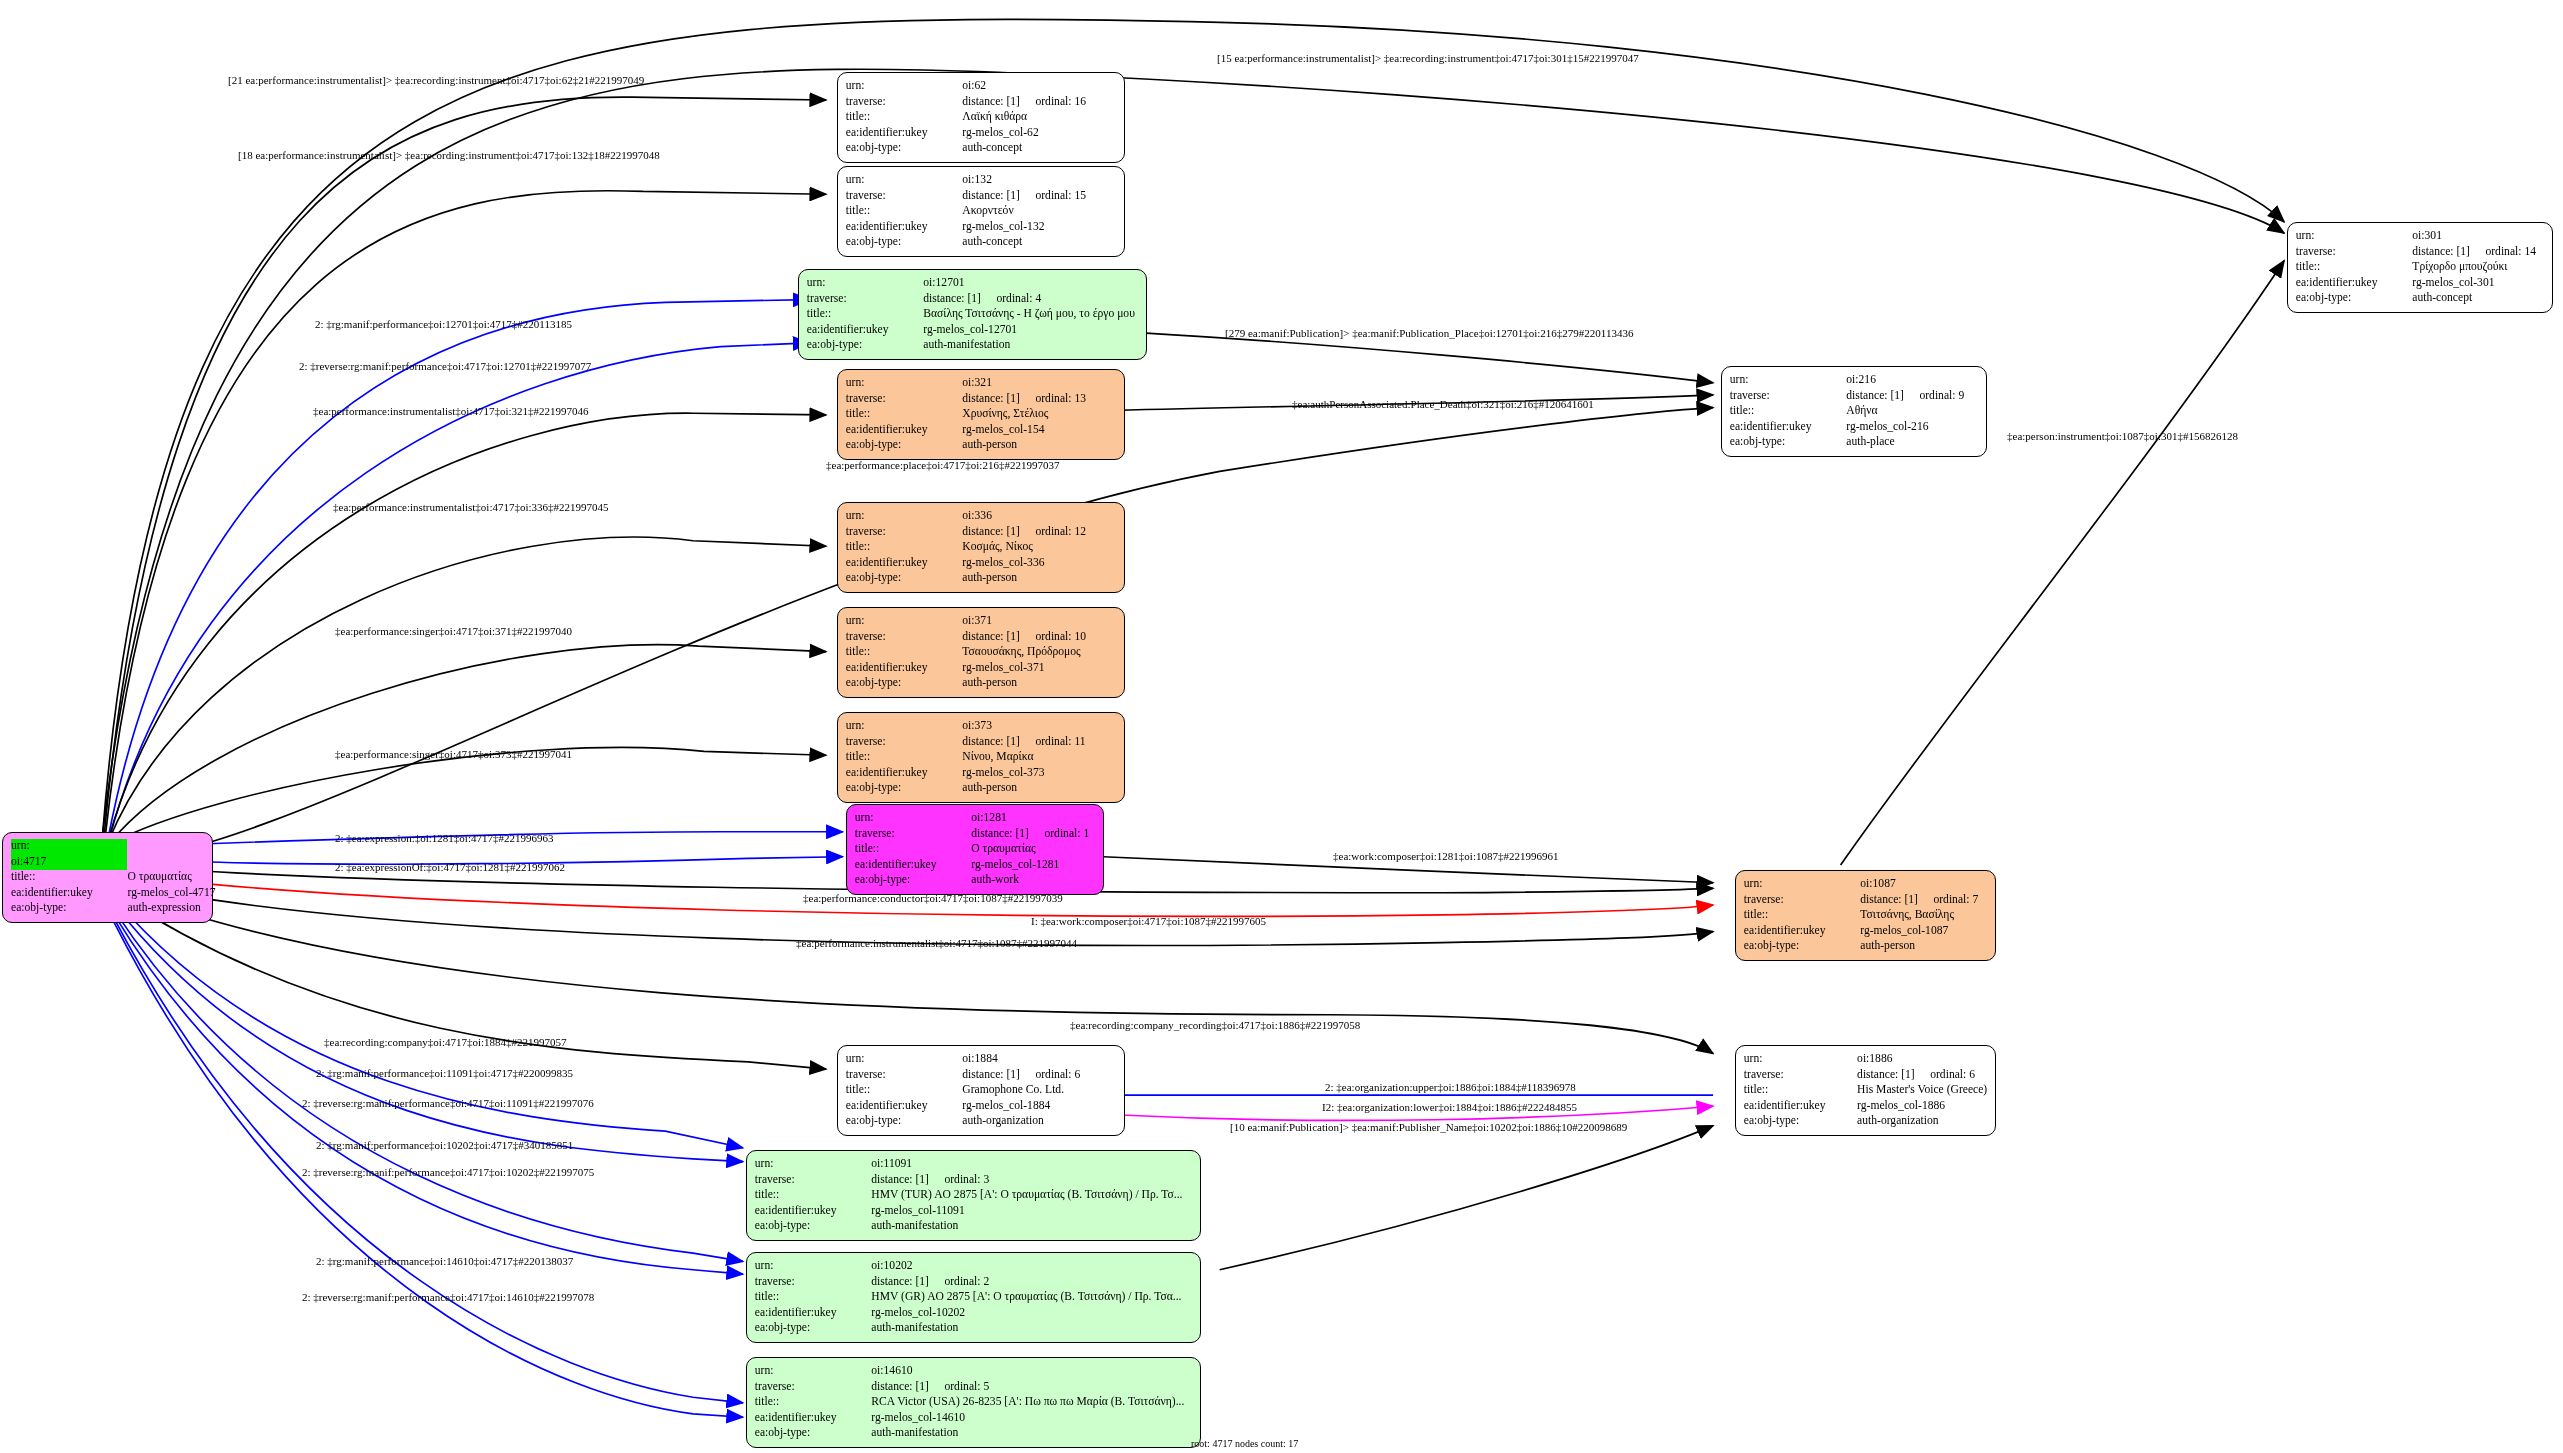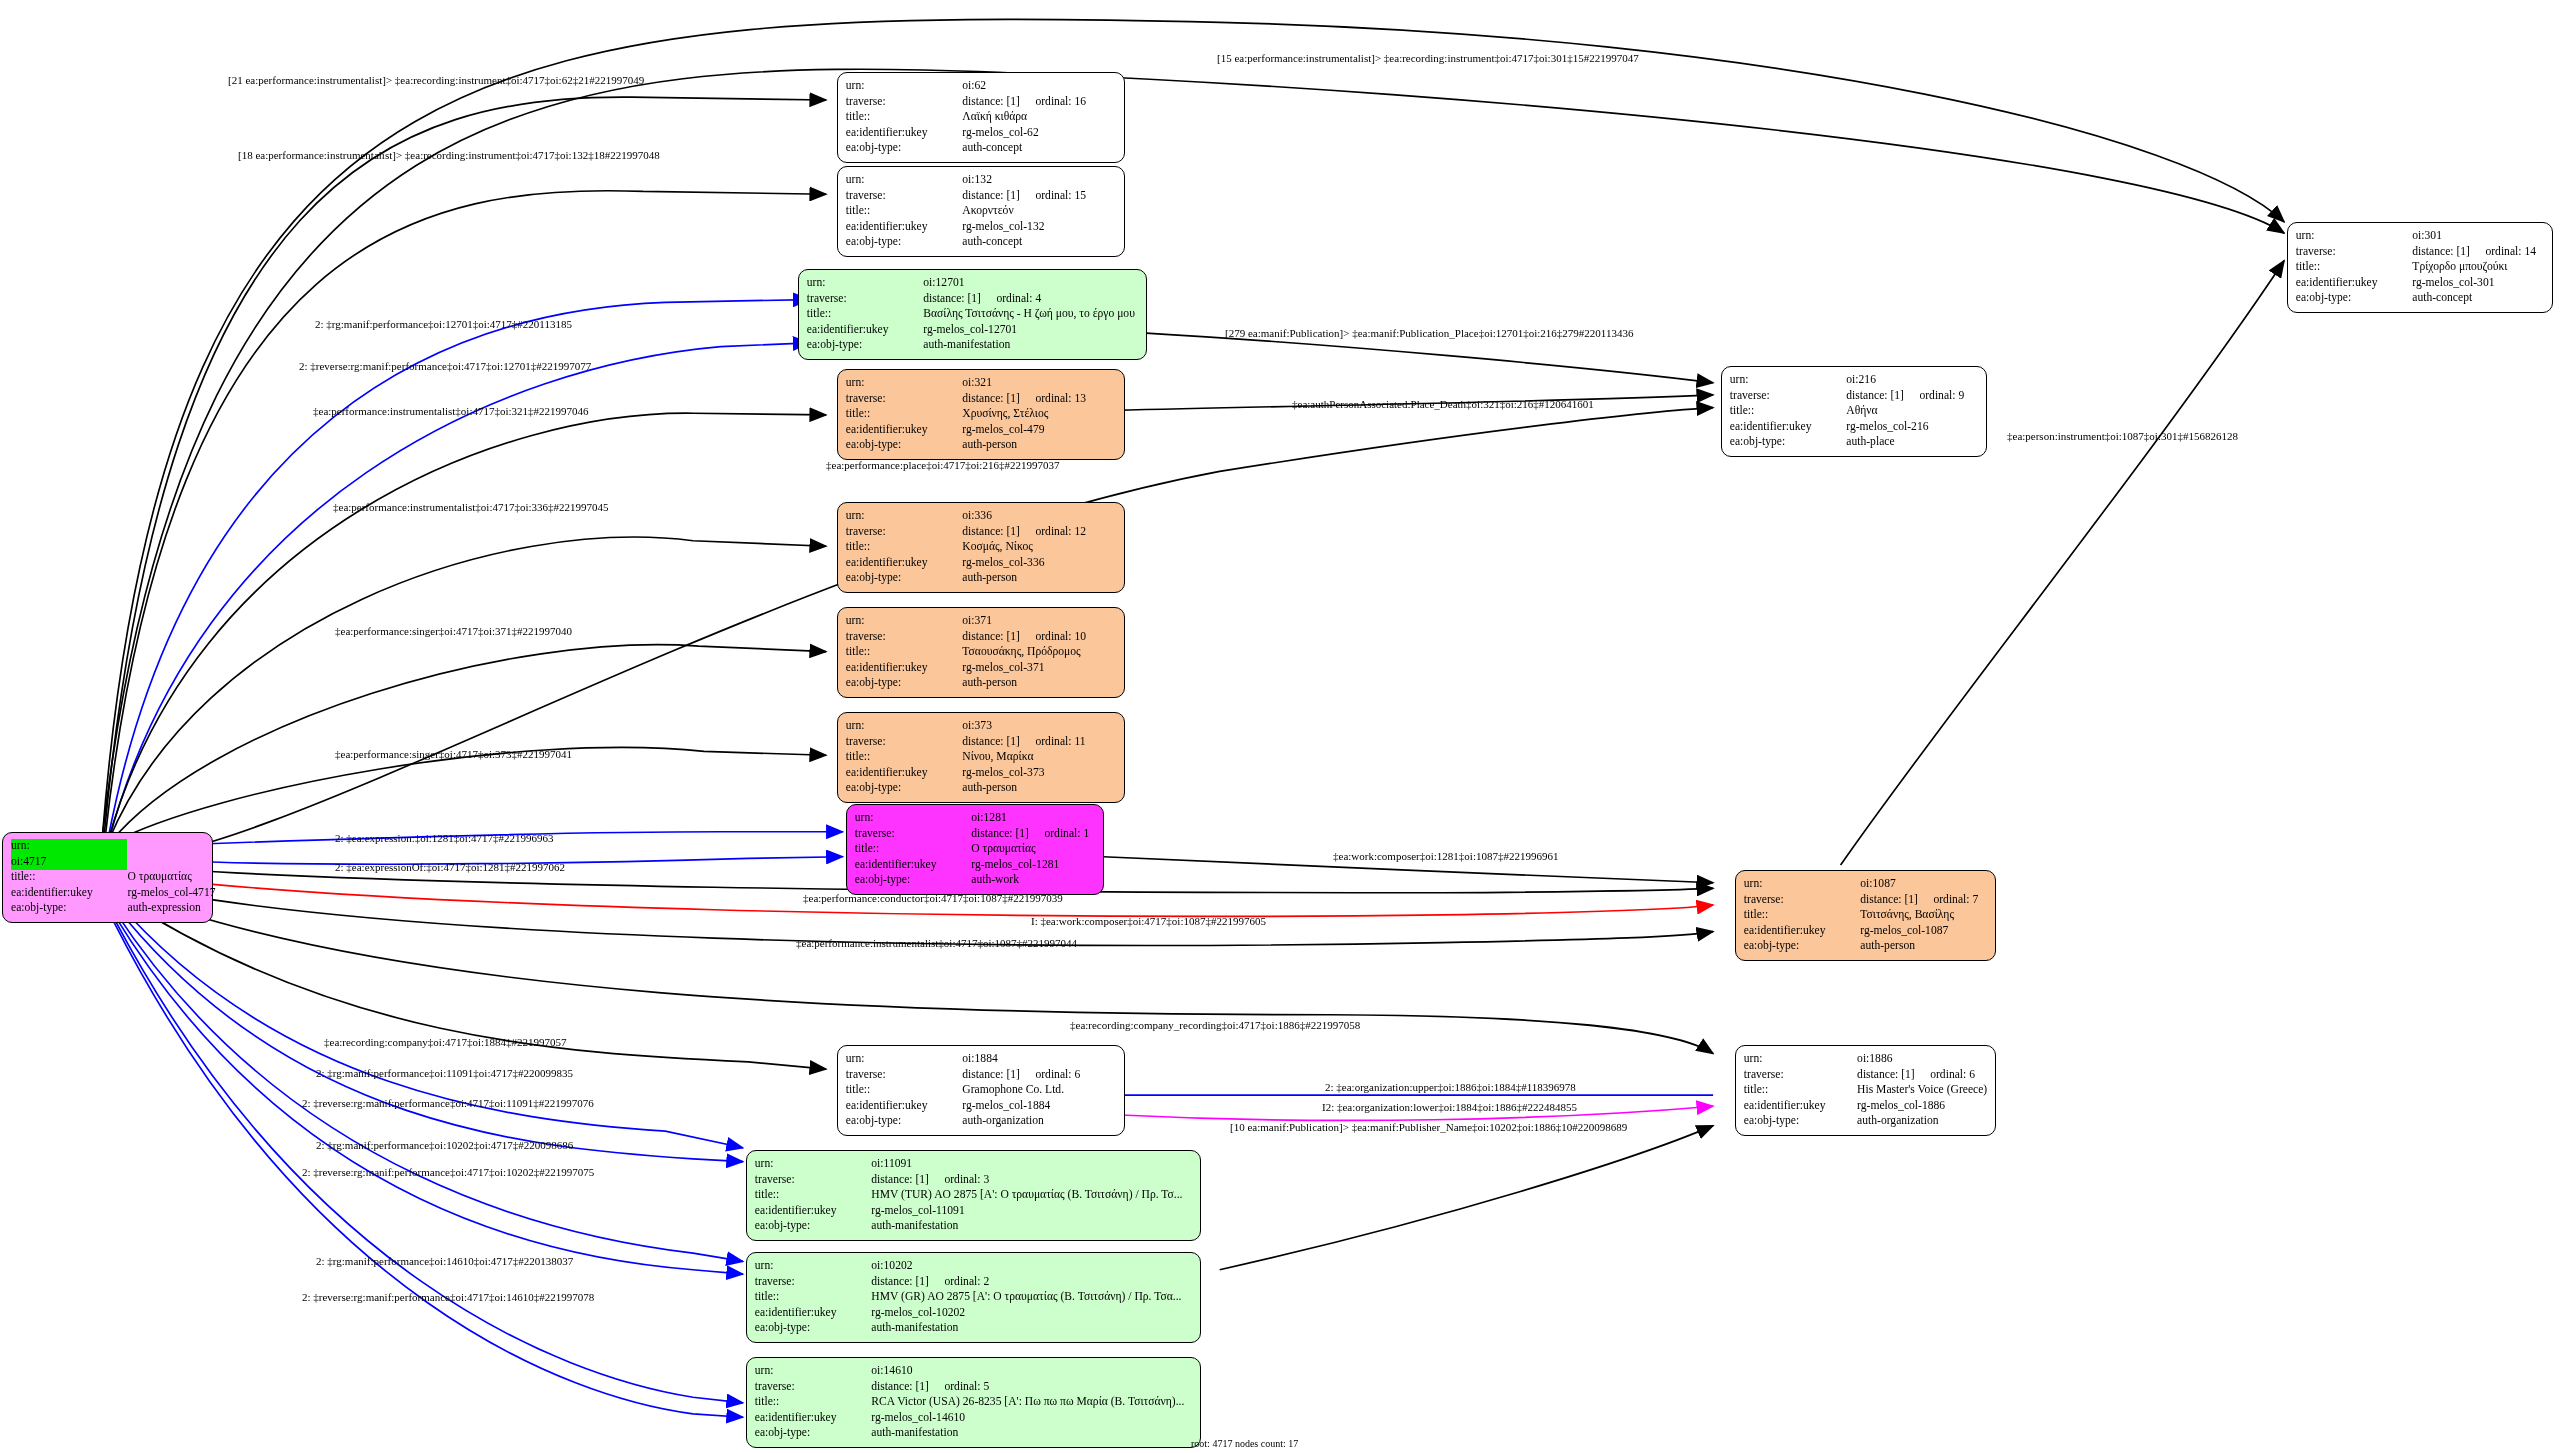--- a/index.html
+++ b/index.html
@@ -222,21 +222,21 @@
       <tr class="trav">
             <td class="k">traverse:</td>
             <td class="v"><span class="d">distance: [1]</span><span class="o">ordinal: 13</span></td>
           </tr>
       <tr>
             <td class="k">title::</td>
             <td class="v">Χρυσίνης, Στέλιος</td>
           </tr>
       <tr>
             <td class="k">ea:identifier:ukey</td>
-            <td class="v">rg-melos_col-479</td>
+            <td class="v">rg-melos_col-154</td>
           </tr>
       <tr>
             <td class="k">ea:obj-type:</td>
             <td class="v">auth-person</td>
           </tr>
     </tbody>
       </table>
   </div>
 
   <div class="node orange" style="left:837px;top:502px;width:288px;">
@@ -579,21 +579,21 @@
   <div class="elabel" style="left:335px;  top:861px;">2: ‡ea:expressionOf:‡oi:4717‡oi:1281‡#221997062</div>
   <div class="elabel" style="left:1333px; top:850px;">‡ea:work:composer‡oi:1281‡oi:1087‡#221996961</div>
   <div class="elabel" style="left:803px; top:892px;">‡ea:performance:conductor‡oi:4717‡oi:1087‡#221997039</div>
   <div class="elabel" style="left:1031px; top:915px;">I: ‡ea:work:composer‡oi:4717‡oi:1087‡#221997605</div>
   <div class="elabel" style="left:796px; top:937px;">‡ea:performance:instrumentalist‡oi:4717‡oi:1087‡#221997044</div>
   <div class="elabel" style="left:2007px; top:430px;">‡ea:person:instrument‡oi:1087‡oi:301‡#156826128</div>
   <div class="elabel" style="left:1070px; top:1019px;">‡ea:recording:company_recording‡oi:4717‡oi:1886‡#221997058</div>
   <div class="elabel" style="left:324px;  top:1036px;">‡ea:recording:company‡oi:4717‡oi:1884‡#221997057</div>
   <div class="elabel" style="left:316px;  top:1067px;">2: ‡rg:manif:performance‡oi:11091‡oi:4717‡#220099835</div>
   <div class="elabel" style="left:302px; top:1097px;">2: ‡reverse:rg:manif:performance‡oi:4717‡oi:11091‡#221997076</div>
-  <div class="elabel" style="left:316px;  top:1139px;">2: ‡rg:manif:performance‡oi:10202‡oi:4717‡#220098686</div>
+  <div class="elabel" style="left:316px;  top:1139px;">2: ‡rg:manif:performance‡oi:10202‡oi:4717‡#340185851</div>
   <div class="elabel" style="left:302px; top:1166px;">2: ‡reverse:rg:manif:performance‡oi:4717‡oi:10202‡#221997075</div>
   <div class="elabel" style="left:316px;  top:1255px;">2: ‡rg:manif:performance‡oi:14610‡oi:4717‡#220138037</div>
   <div class="elabel" style="left:302px; top:1291px;font-family:Liberation Serif, serif;">2: ‡reverse:rg:manif:performance‡oi:4717‡oi:14610‡#221997078</div>
   <div class="elabel" style="left:1325px; top:1081px;">2: ‡ea:organization:upper‡oi:1886‡oi:1884‡#118396978</div>
   <div class="elabel" style="left:1322px; top:1101px;">I2: ‡ea:organization:lower‡oi:1884‡oi:1886‡#222484855</div>
   <div class="elabel" style="left:1230px; top:1121px;">[10 ea:manif:Publication]&gt; ‡ea:manif:Publisher_Name‡oi:10202‡oi:1886‡10#220098689</div>
 
   <div class="footer" style="left:1191px;top:1438px;">root: 4717 nodes count: 17</div>
 
 </div>

